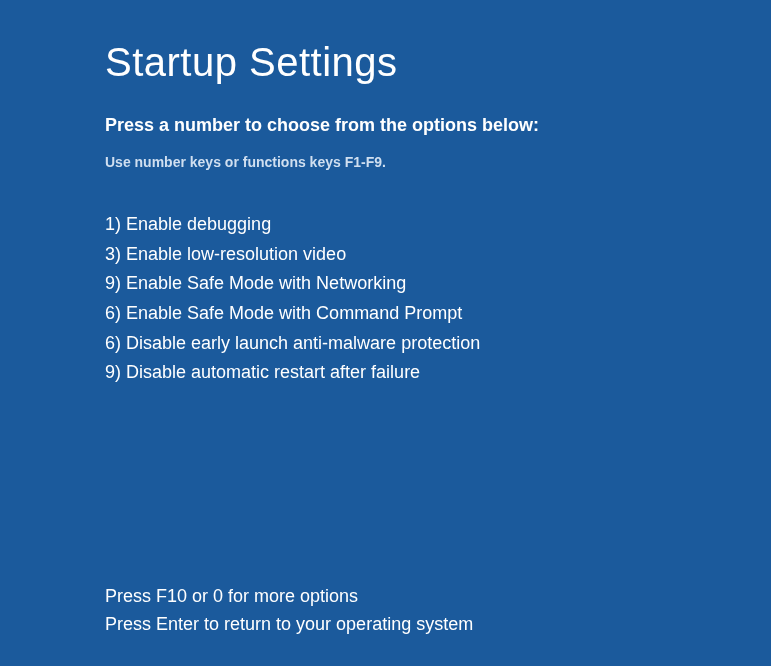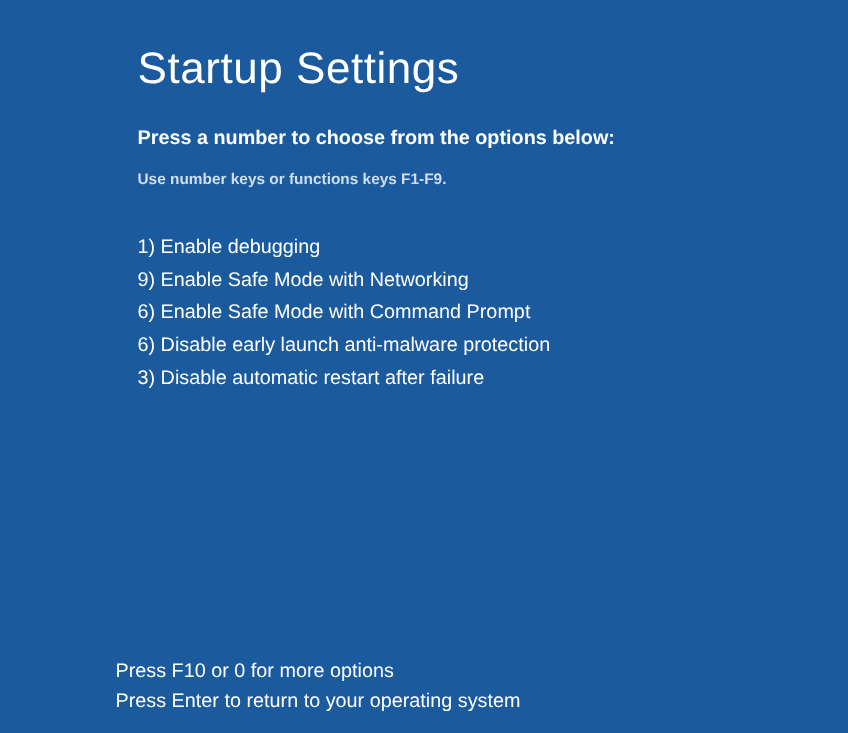--- a/index.html
+++ b/index.html
@@ -11,21 +11,20 @@
       width: 771px;
       height: 666px;
       background-color: #1b5a9c;
       font-family: "Segoe UI", "Segoe UI Light", Arial, sans-serif;
       color: #ffffff;
       overflow: hidden;
       position: relative;
     }
     .container {
       padding: 40px 0 0 105px;
-      margin-left: 20px;
     }
     .title {
       font-size: 40px;
       font-weight: 300;
       letter-spacing: 0.5px;
       margin-bottom: 30px;
     }
     .instruction {
       font-size: 18px;
       font-weight: 700;
@@ -52,21 +51,21 @@
       text-align: center;
     }
     .arrow {
       margin-left: 12px;
       display: inline-flex;
       align-items: center;
     }
     .footer {
       position: absolute;
       left: 105px;
-      bottom: 14px;
+      bottom: 27px;
     }
     .footer p {
       font-size: 18px;
       font-weight: 300;
       line-height: 1.55;
     }
   </style>
 </head>
 <body>
 
@@ -76,36 +75,41 @@
   <p class="hint">Use number keys or functions keys F1-F9.</p>
 
   <ul class="options-list">
     <li>
       <span class="option-row">
         <span>1) Enable debugging</span>
       </span>
     </li>
     <li>
       <span class="option-row">
+        <span>3) Enable low-resolution video</span>
+      </span>
+    </li>
+    <li>
+      <span class="option-row">
         <span>9) Enable Safe Mode with Networking</span>
       </span>
     </li>
     <li>
       <span class="option-row">
         <span>6) Enable Safe Mode with Command Prompt</span>
       </span>
     </li>
     <li>
       <span class="option-row">
         <span>6) Disable early launch anti-malware protection</span>
       </span>
     </li>
     <li>
       <span class="option-row">
-        <span>3) Disable automatic restart after failure</span>
+        <span>9) Disable automatic restart after failure</span>
       </span>
     </li>
   </ul>
 </div>
 
 <div class="footer">
   <p>Press F10 or 0 for more options</p>
   <p>Press Enter to return to your operating system</p>
 </div>
 

